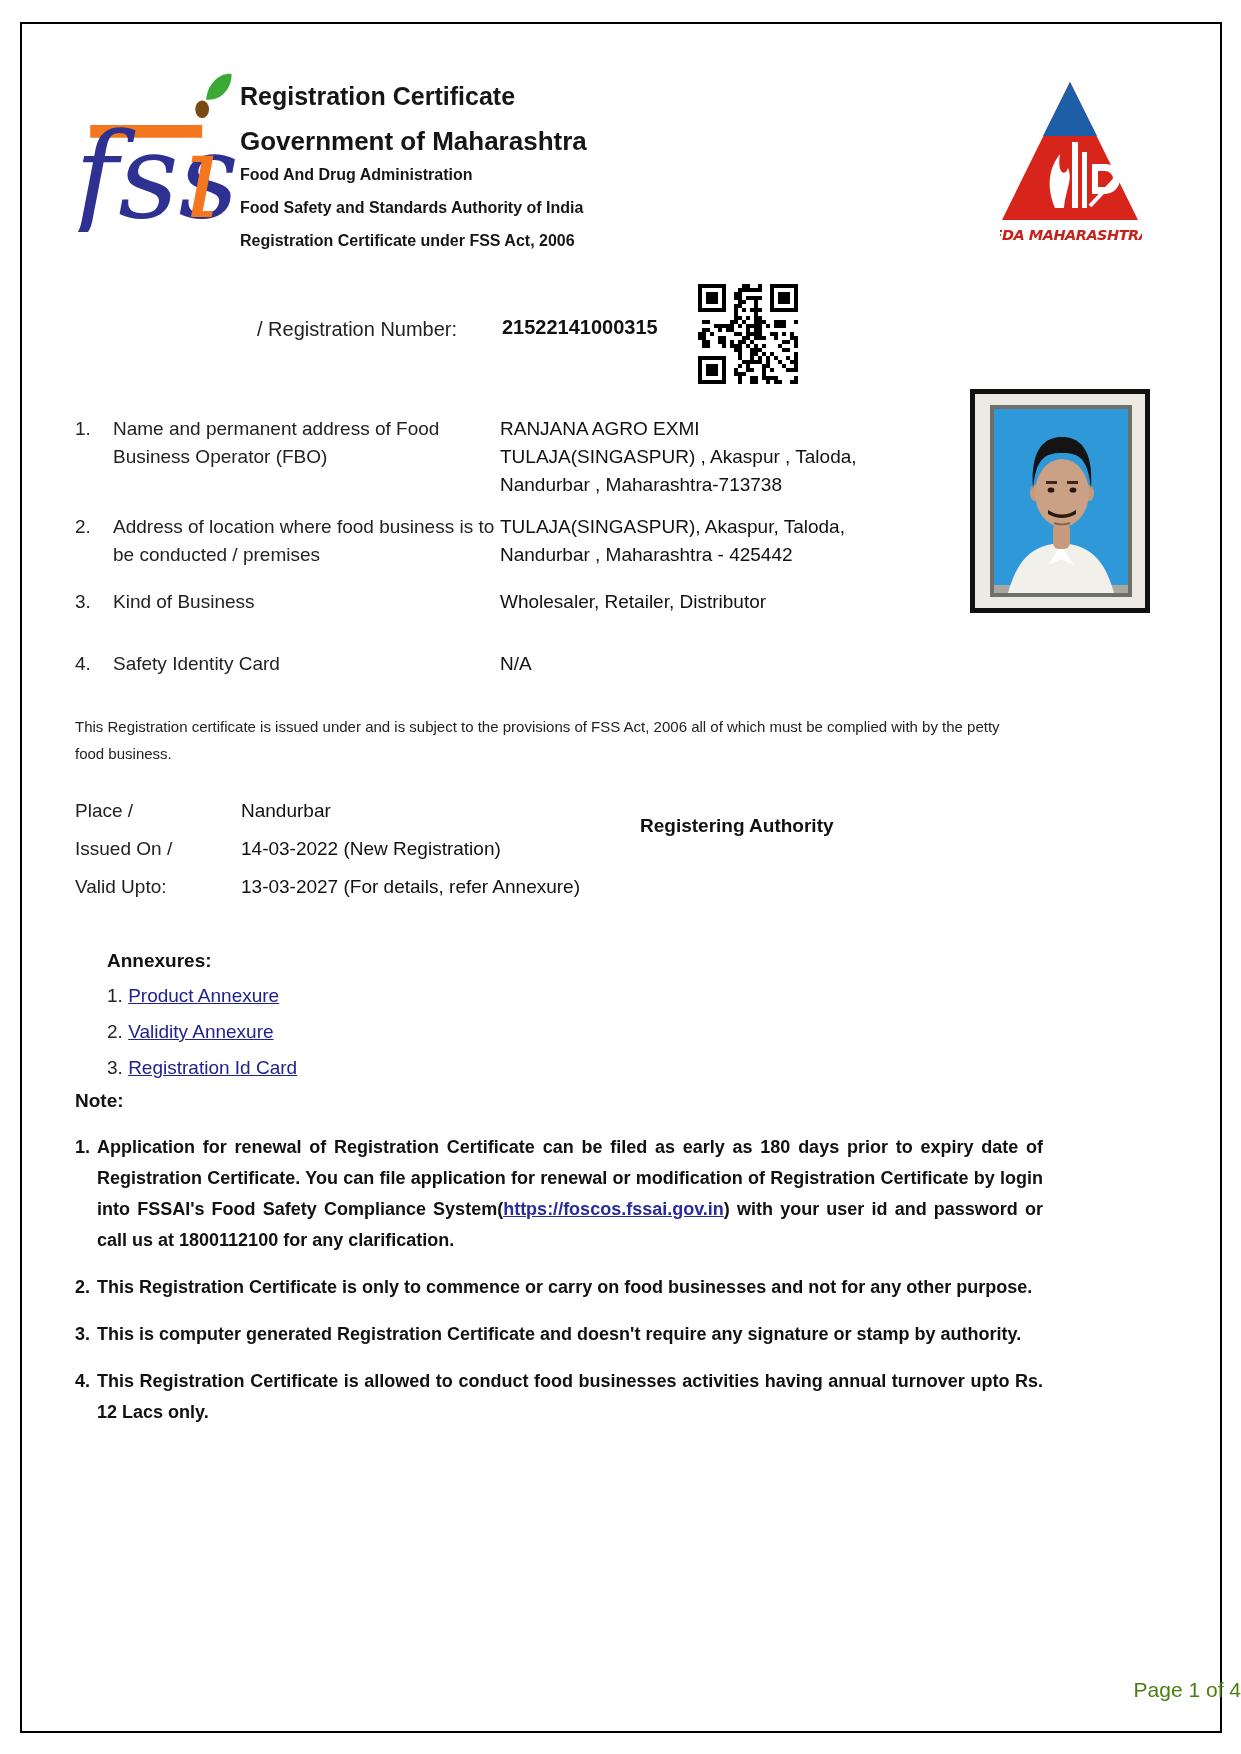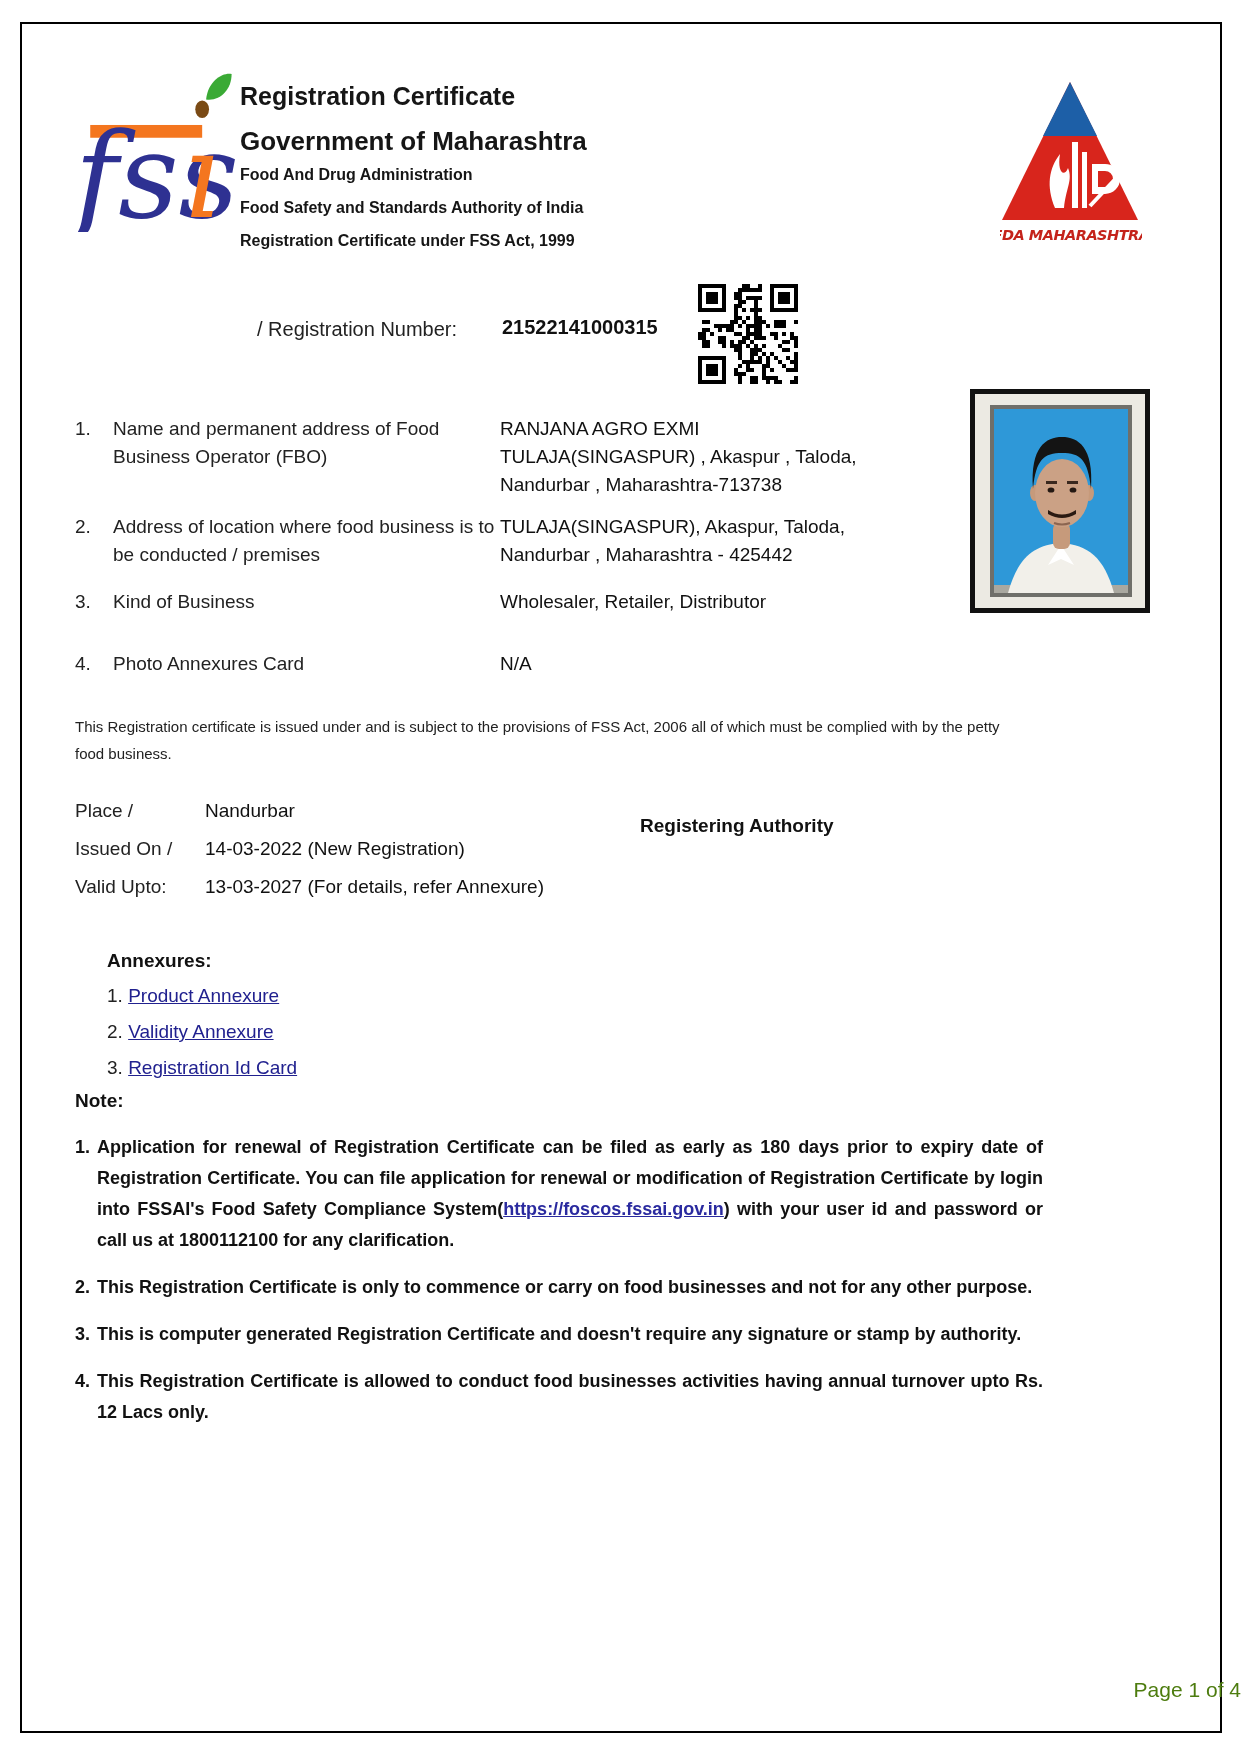--- a/index.html
+++ b/index.html
@@ -36,21 +36,21 @@
   
   .photo{position:absolute;left:970px;top:389px;width:180px;height:224px;}
 
   
   .provision{position:absolute;left:75px;top:698px;width:940px;font-size:15px;line-height:27px;color:#222;}
 
   
   .issuance{position:absolute;left:75px;top:798px;font-size:19px;}
   .iss-row{display:grid;grid-template-columns:130px auto;line-height:26px;margin-bottom:12px;}
   .iss-label{color:#222;}
-  .iss-value{color:#111;}
+  .iss-value{color:#111;margin-left:36px;}
   .authority{position:absolute;left:640px;top:815px;font-size:19px;font-weight:bold;color:#111;}
 
   
   .annexures{position:absolute;left:107px;top:948px;font-size:19px;}
   .ax-heading{font-weight:bold;line-height:26px;margin-bottom:4px;color:#111;}
   .ax-item{line-height:28px;margin-top:8px;}
   .ax-no{color:#222;}
   .ax-link{color:#21218f;text-decoration:underline;cursor:pointer;}
 
   
@@ -78,21 +78,21 @@
       <path d="M130 30 C132 10 148 2 156 4 C156 20 144 32 130 30 Z" fill="#3aaa35"></path>
       <ellipse cx="126" cy="40" rx="7" ry="9" fill="#7a4a15"></ellipse>
     </svg>
   </div>
 
   <div class="titles">
     <div class="t1">Registration Certificate</div>
     <div class="t2">Government of Maharashtra</div>
     <div class="t3">Food And Drug Administration</div>
     <div class="t4">Food Safety and Standards Authority of India</div>
-    <div class="t5">Registration Certificate under FSS Act, 1999</div>
+    <div class="t5">Registration Certificate under FSS Act, 2006</div>
   </div>
 
   <div class="fda-logo">
     <svg viewBox="0 0 142 172" width="142" height="172">
       <polygon points="70,8 138,146 2,146" fill="#d8251c"></polygon>
       <polygon points="70,8 97,62 43,62" fill="#1d5fa7"></polygon>
       <path d="M55 134 C46 112 49 94 60 80 C57 98 64 104 68 94 C73 106 66 114 64 134 Z" fill="#ffffff"></path>
       <rect x="72" y="68" width="6" height="66" fill="#ffffff"></rect>
       <rect x="82" y="78" width="5" height="56" fill="#ffffff"></rect>
       <path d="M92 90 h13 a15 15 0 0 1 0 30 h-13 z M98 97 v16 h7 a8 8 0 0 0 0-16 z" fill="#ffffff" fill-rule="evenodd"></path>
@@ -398,21 +398,21 @@
       <span class="detail-value">TULAJA(SINGASPUR), Akaspur, Taloda,
 Nandurbar , Maharashtra - 425442</span>
     </div>
     <div class="detail-row m3">
       <span class="detail-no">3.</span>
       <span class="detail-label">Kind of Business</span>
       <span class="detail-value">Wholesaler, Retailer, Distributor</span>
     </div>
     <div class="detail-row">
       <span class="detail-no">4.</span>
-      <span class="detail-label">Photo Annexures Card</span>
+      <span class="detail-label">Safety Identity Card</span>
       <span class="detail-value">N/A</span>
     </div>
   </div>
 
   <div class="photo">
     <svg viewBox="0 0 180 224" width="180" height="224">
       <rect x="0" y="0" width="180" height="224" fill="#111111"></rect>
       <rect x="5" y="5" width="170" height="214" fill="#eceae3"></rect>
       <rect x="20" y="16" width="142" height="192" fill="#6f6f6a"></rect>
       <rect x="24" y="20" width="134" height="184" fill="#2e98d8"></rect>

